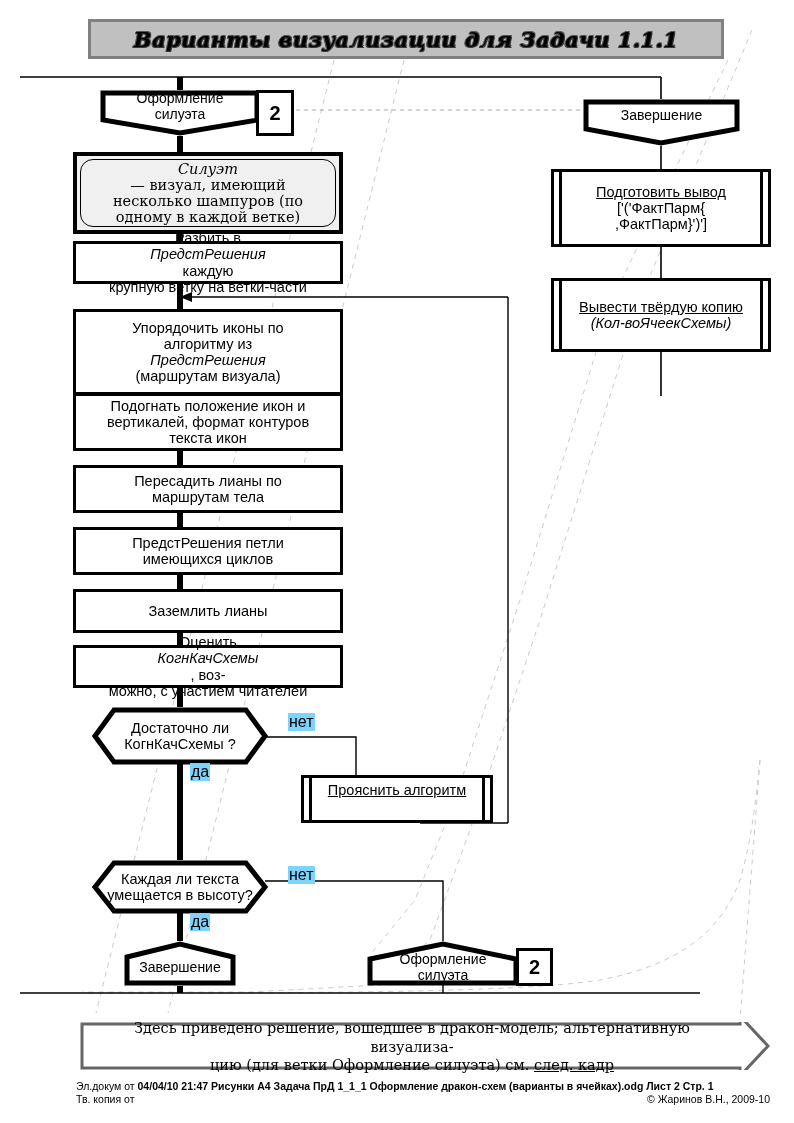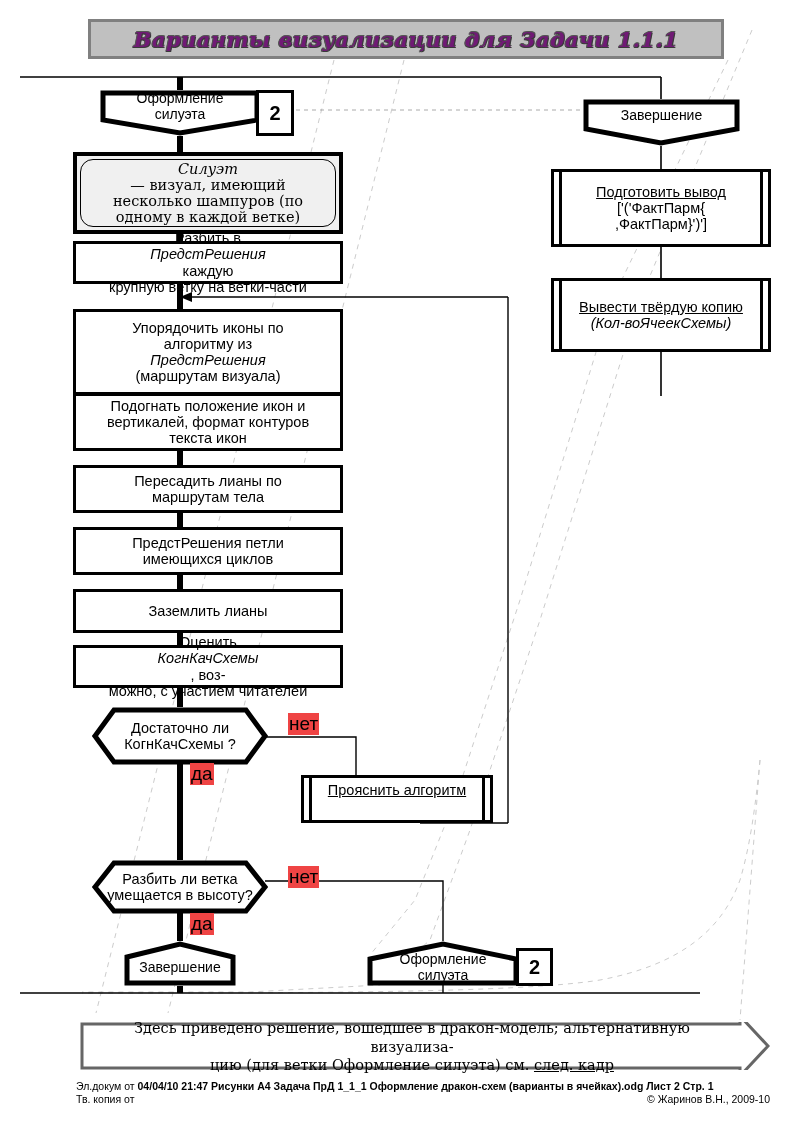--- a/index.html
+++ b/index.html
@@ -10,21 +10,21 @@
 
   
   #title-bar{
     position:absolute;left:88px;top:19px;width:636px;height:40px;
     background:#c0c0c0;border:3px solid #808080;box-sizing:border-box;
   }
   #title-text{
     position:absolute;left:0;top:0;width:100%;height:100%;
     display:flex;align-items:center;justify-content:center;
     font-family:"DejaVu Serif", serif;font-style:italic;font-weight:700;
-    font-size:21px;color:#701a75;letter-spacing:.4px;
+    font-size:21px;color:#000000;letter-spacing:.4px;
     text-shadow:1px 1px 0 #3a3a3a, -1px 0 0 #555, 0 -1px 0 #555, 1px -1px 0 #555, -1px 1px 0 #3a3a3a;
     white-space:nowrap;
   }
 
   
   .node{position:absolute;box-sizing:border-box;background:#fff;}
   .ntext{
     position:absolute;left:0;top:0;width:100%;height:100%;
     display:flex;flex-direction:column;align-items:center;justify-content:center;
     text-align:center;line-height:1.12;padding:0 4px;box-sizing:border-box;
@@ -60,21 +60,21 @@
 
   
   .term{position:absolute;border:4px solid #000;border-radius:24px;background:#fff;}
   .term .ntext{font-family:"DejaVu Serif", serif;font-size:19px;}
 
   
   .numtag{position:absolute;border:3px solid #000;background:#fff;box-sizing:border-box;
           display:flex;align-items:center;justify-content:center;
           font-weight:700;font-size:20px;}
 
-  .edge-lbl{position:absolute;font-size:19px;background:#ef4444;padding:0 1px;}
+  .edge-lbl{position:absolute;font-size:16px;background:#7dd3fc;padding:0 1px;}
 
   .ital{font-style:italic;}
   .und{text-decoration:underline;}
 
   .serif{font-family:"DejaVu Serif", serif;}
 
   
   #comment-banner{position:absolute;left:80px;top:1022px;width:690px;height:48px;}
   #comment-text{
     position:absolute;left:14px;top:4px;width:636px;height:42px;
@@ -251,21 +251,21 @@
     <div class="ntext" style="justify-content:flex-start;padding-top:4px;">
       <span class="und">Прояснить алгоритм</span>
     </div>
   </div>
 
   <div class="quest" style="left:92px;top:860px;width:176px;height:54px;">
     <svg width="176" height="54" viewBox="0 0 176 54">
       <polygon points="3,27 22,3 154,3 173,27 154,51 22,51" fill="#fff" stroke="#000" stroke-width="5"></polygon>
     </svg>
     <div class="ntext">
-      <span>Разбить ли ветка</span>
+      <span>Каждая ли текста</span>
       <span>умещается в высоту?</span>
     </div>
   </div>
   <div class="edge-lbl" style="left:288px;top:866px;">нет</div>
   <div class="edge-lbl" style="left:190px;top:913px;">да</div>
 
   <div class="addr" style="left:124px;top:941px;width:112px;height:45px;">
     <svg width="112" height="45" viewBox="0 0 112 45">
       <polygon points="3,16 56,3 109,16 109,42 3,42" fill="#fff" stroke="#000" stroke-width="5"></polygon>
     </svg>

